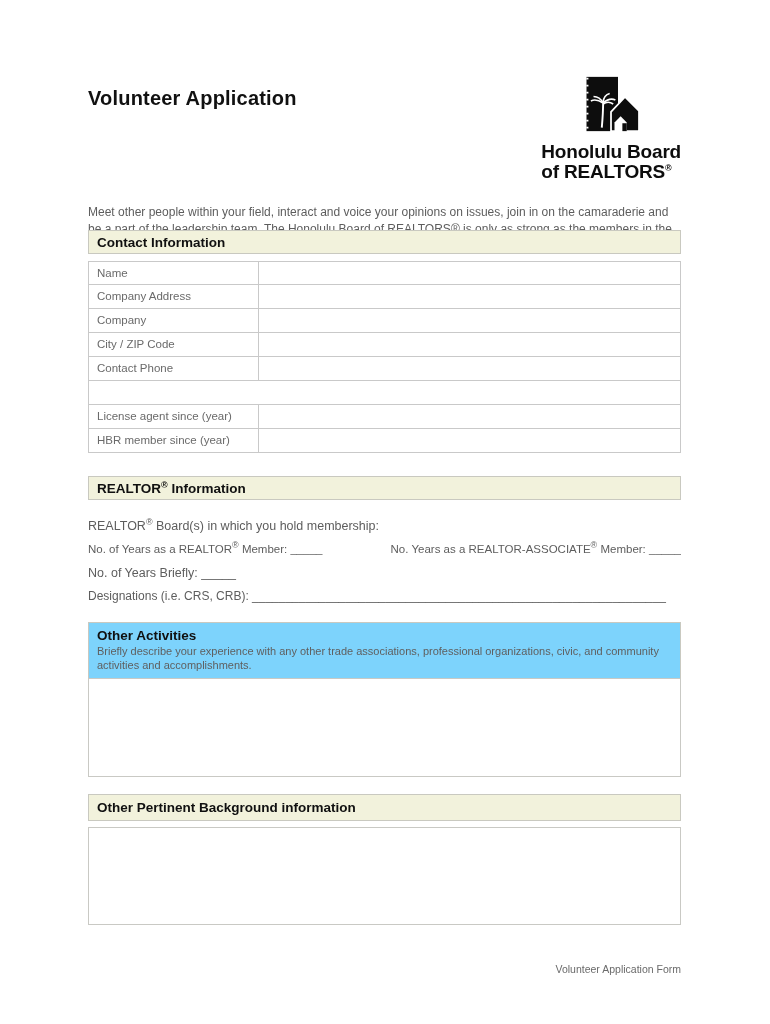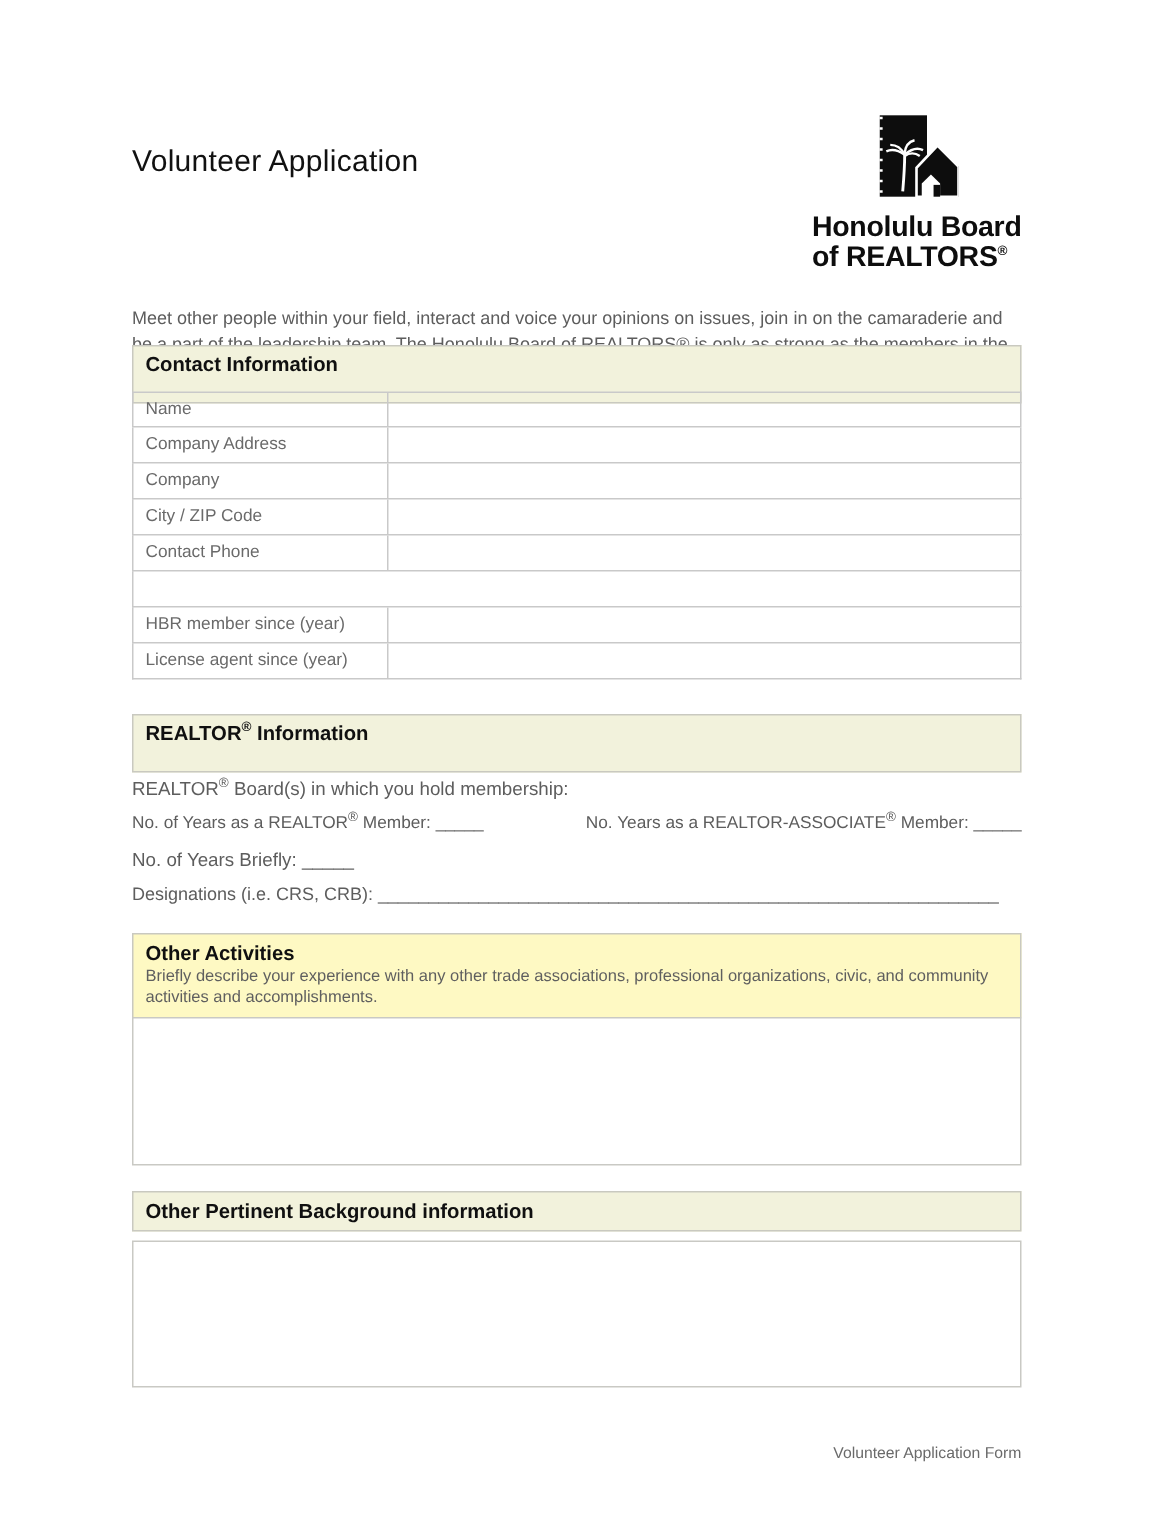--- a/index.html
+++ b/index.html
@@ -25,23 +25,23 @@
 
   
   .header-row {
     top: 73px;
     height: 62px;
     display: flex;
     justify-content: space-between;
     align-items: flex-start;
   }
   .page-title {
-    margin-top: 24px;
+    margin-top: 14px;
     font-size: 20px;
-    font-weight: normal;
+    font-weight: bold;
     letter-spacing: 0.2px;
     color: #111111;
   }
   .logo {
     display: flex;
     align-items: center;
     gap: 7px;
     flex-direction: column;
   }
   .logo svg { display: block; }
@@ -65,21 +65,21 @@
     font-size: 12px;
     line-height: 17px;
     color: #5d5d5d;
     margin-top: 44px;
   }
 
   
   .section-header {
     background: #f2f2dc;
     border: 1px solid #c9c9c0;
-    height: 39px;
+    height: 24px;
     line-height: 23px;
     padding-left: 8px;
     font-size: 13.5px;
     font-weight: bold;
     color: #101010;
   }
   .sh-contact   { top: 230px; }
   .sh-realtor   { top: 476px; }
   .sh-background{ top: 794px; height: 27px; line-height: 25px; }
 
@@ -120,21 +120,21 @@
   }
   .boards-line       { top: 507px; font-size: 12.5px; }
   .years-line        { top: 531px; font-size: 11.5px; display: flex; justify-content: space-between; }
   .licensed-line     { top: 554px; font-size: 12.5px; }
   .designations-line { top: 577px; font-size: 12px; overflow: hidden; }
   .blank { letter-spacing: 0; color: #5d5d5d; }
 
   
   .activities-box {
     top: 622px;
-    background: #fef9c3;
+    background: #7dd3fc;
     border: 1px solid #c9c9c0;
     padding: 4px 8px 6px 8px;
   }
   .activities-box .title {
     font-size: 13.5px;
     font-weight: bold;
     color: #101010;
     line-height: 17px;
   }
   .activities-box .desc {
@@ -209,25 +209,25 @@
       <div class="value"></div>
     </div>
     <div class="crow">
       <div class="label">Contact Phone</div>
       <div class="value"></div>
     </div>
     <div class="crow">
       <div class="value"></div>
     </div>
     <div class="crow">
+      <div class="label">License agent since (year)</div>
+      <div class="value"></div>
+    </div>
+    <div class="crow">
       <div class="label">HBR member since (year)</div>
-      <div class="value"></div>
-    </div>
-    <div class="crow">
-      <div class="label">License agent since (year)</div>
       <div class="value"></div>
     </div>
   </div>
 
   <div class="abs section-header sh-realtor"><span>REALTOR</span><sup class="reg">®</sup><span> Information</span></div>
 
   <div class="abs line boards-line"><span>REALTOR</span><sup class="reg">®</sup><span> Board(s) in which you hold membership:</span></div>
 
   <div class="abs line years-line">
     <span><span>No. of Years as a REALTOR</span><sup class="reg">®</sup><span> Member:  </span><span class="blank">_____</span></span>

